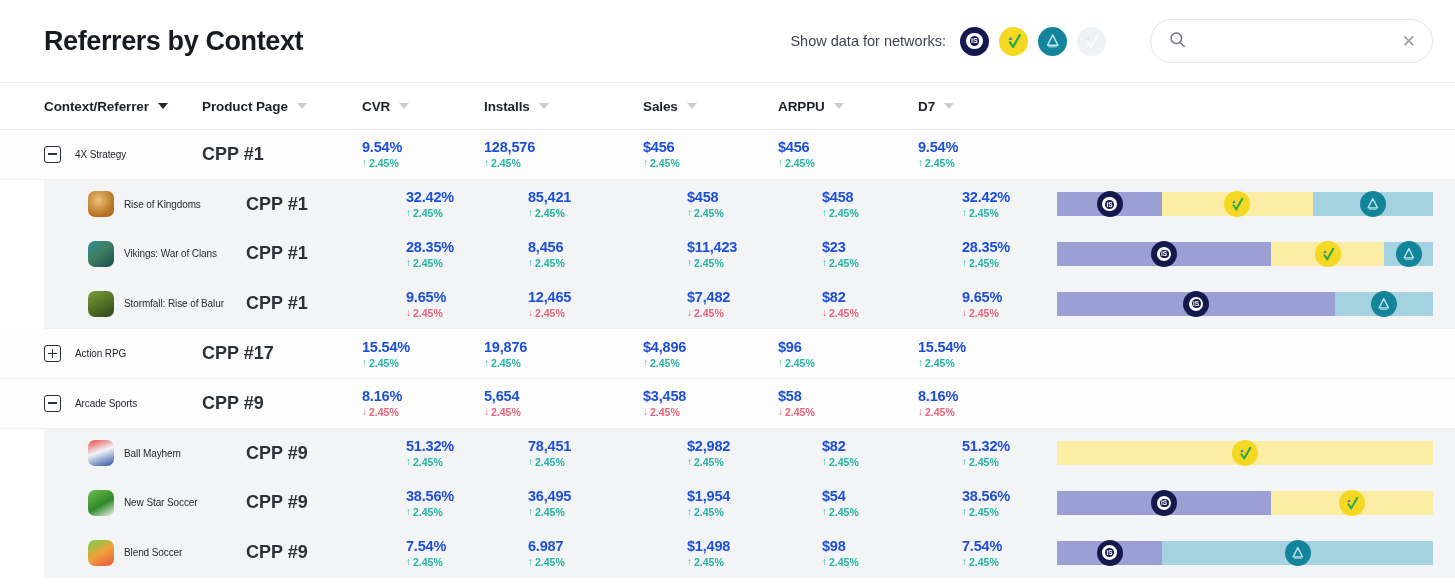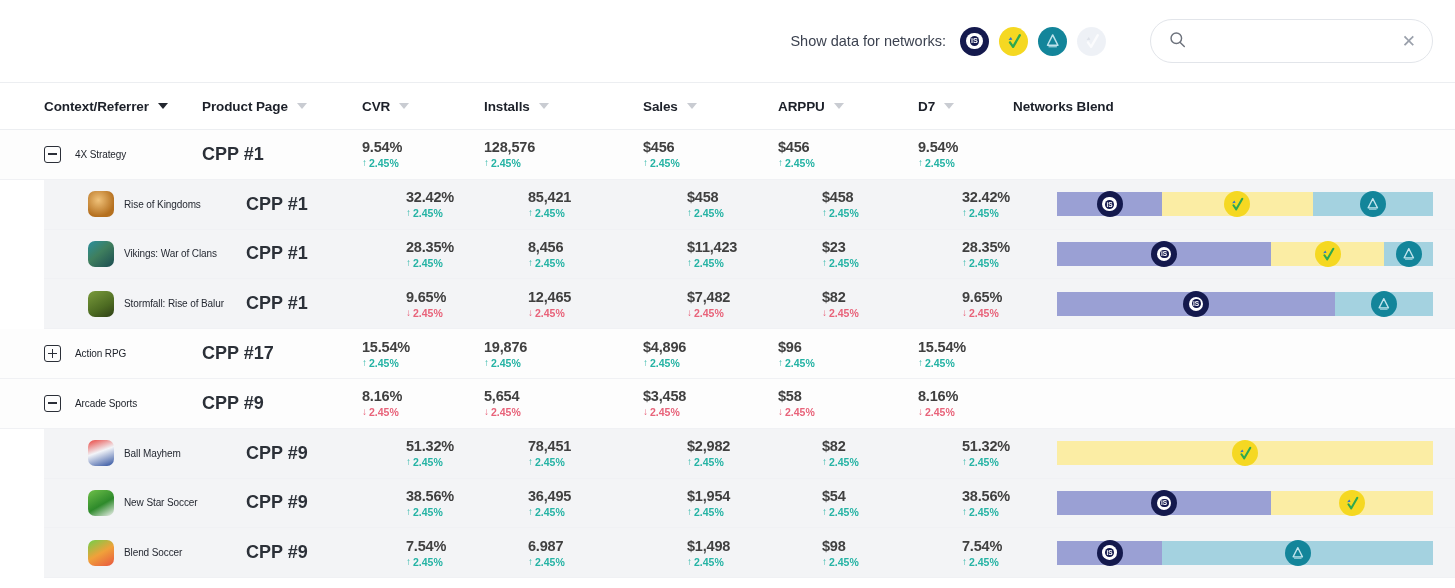--- a/index.html
+++ b/index.html
@@ -63,21 +63,21 @@
   .expander.plus::after { content:""; position:absolute; width: 1.8px; height: 9px; background:#2b2f38; }
 
   .gicon { width: 26px; height: 26px; border-radius: 7px; margin-right: 10px; flex:0 0 auto;
            background-size: cover; position: relative; overflow:hidden; }
   .ctx-label { font-size: 10px; color: #262a33; white-space: nowrap; letter-spacing: -0.1px; }
   .row.group .ctx-label { color: #1d2129; }
 
   .pp { font-size: 18px; color: #2b3038; font-weight: bold; }
 
   .metric { display: flex; flex-direction: column; justify-content: center; gap: 2px; }
-  .mval { font-size: 14.5px; font-weight: 700; color: #404040; letter-spacing: -0.2px; }
+  .mval { font-size: 14.5px; font-weight: 700; color: #1d4ed8; letter-spacing: -0.2px; }
   .mdelta { font-size: 10.5px; font-weight: 600; display:flex; align-items:center; gap:2px; }
   .mdelta.up { color: #25b3a4; }
   .mdelta.down { color: #e8637a; }
   .arrow { font-size: 10px; line-height: 1; }
 
   
   .blend { height: 24px; display:flex; width: 100%; border-radius: 2px; overflow: visible; }
   .seg { height: 24px; position: relative; display:flex; align-items:center; justify-content:center; }
   .seg.is { background: #9aa0d4; }
   .seg.v  { background: #fbeda4; }
@@ -94,20 +94,21 @@
   .badge-a { background:#13859a; }
 
   .chk { display:block; }
 </style>
 </head>
 <body>
 
 <div class="page">
 
   <div class="topbar">
+    <div class="title">Referrers by Context</div>
     <div class="topbar-right">
       <div class="networks-label">Show data for networks:</div>
       <div class="network-icons" id="net-icons">
           <div class="net">
             <span class="badge badge-is" style="width:29px;height:29px">
               <span class="bi" style="width:16.240000000000002px;height:16.240000000000002px">
                 <span class="bd" style="width:9.860000000000001px;height:9.860000000000001px;font-size:7.25px">iS</span>
               </span>
             </span>
           </div>
@@ -188,25 +189,20 @@
             <span>ARPPU</span>
             <span class="caret"></span>
           </div>
         </div>
         <div class="c-d7">
           <div class="th">
             <span>D7</span>
             <span class="caret"></span>
           </div>
         </div>
-        <div class="c-blend">
-          <div class="th">
-            <span>Networks Blend</span>
-          </div>
-        </div>
       </div>
     <div id="tbody">
         <div class="row group">
           <div class="c-ctx">
             <span class="expander"></span>
             <span class="ctx-label">4X Strategy</span>
           </div>
           <div class="c-pp"><span class="pp">CPP #1</span></div>
           <div class="c-cvr">
             <div class="metric">

